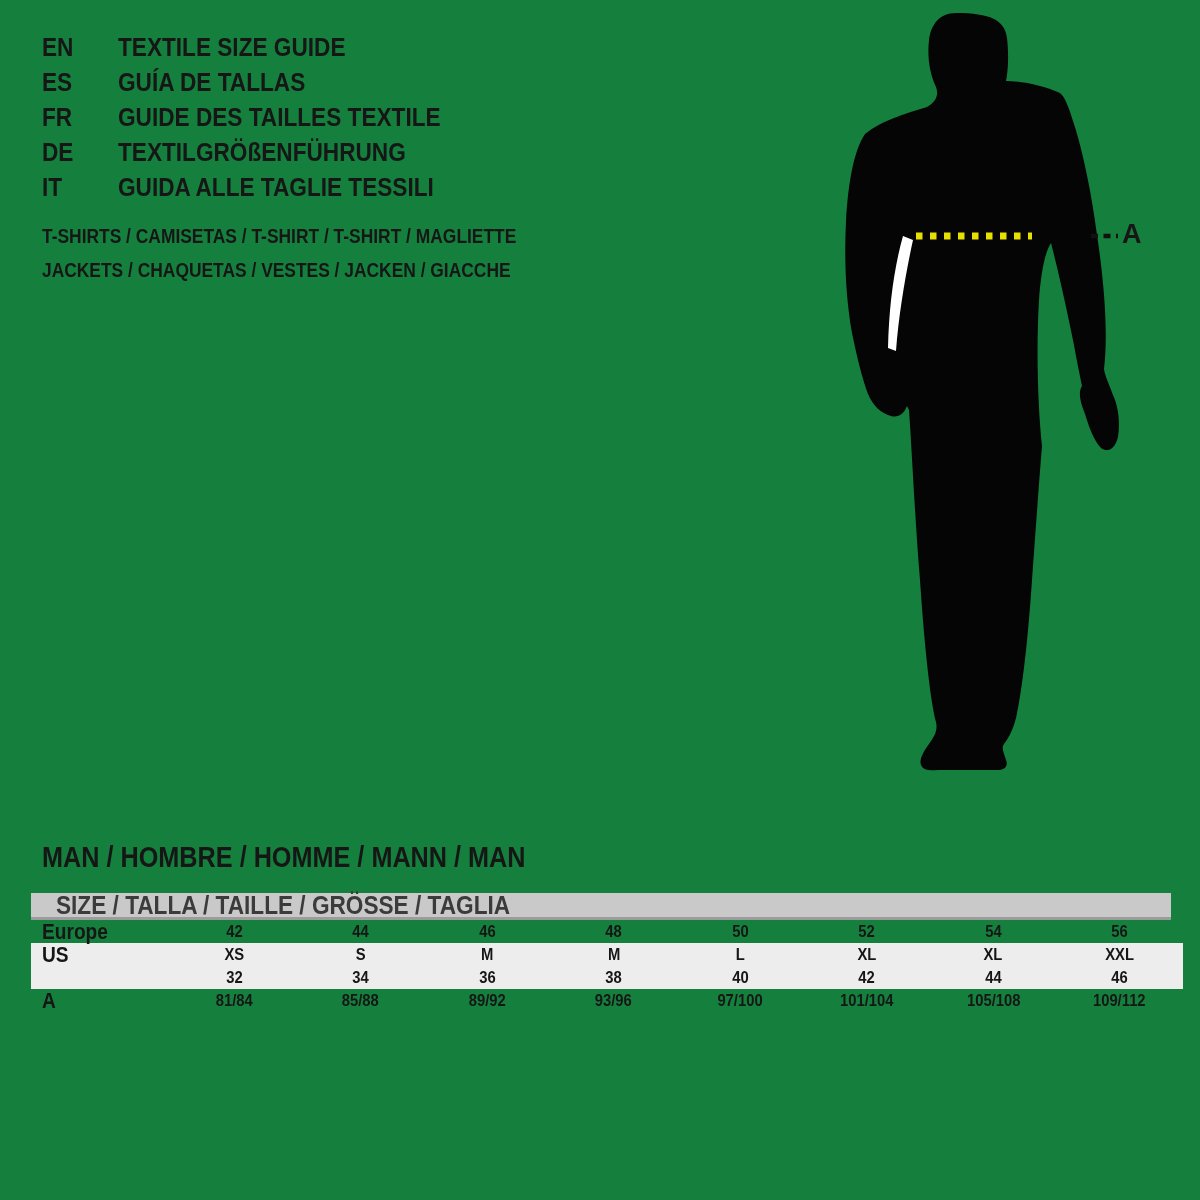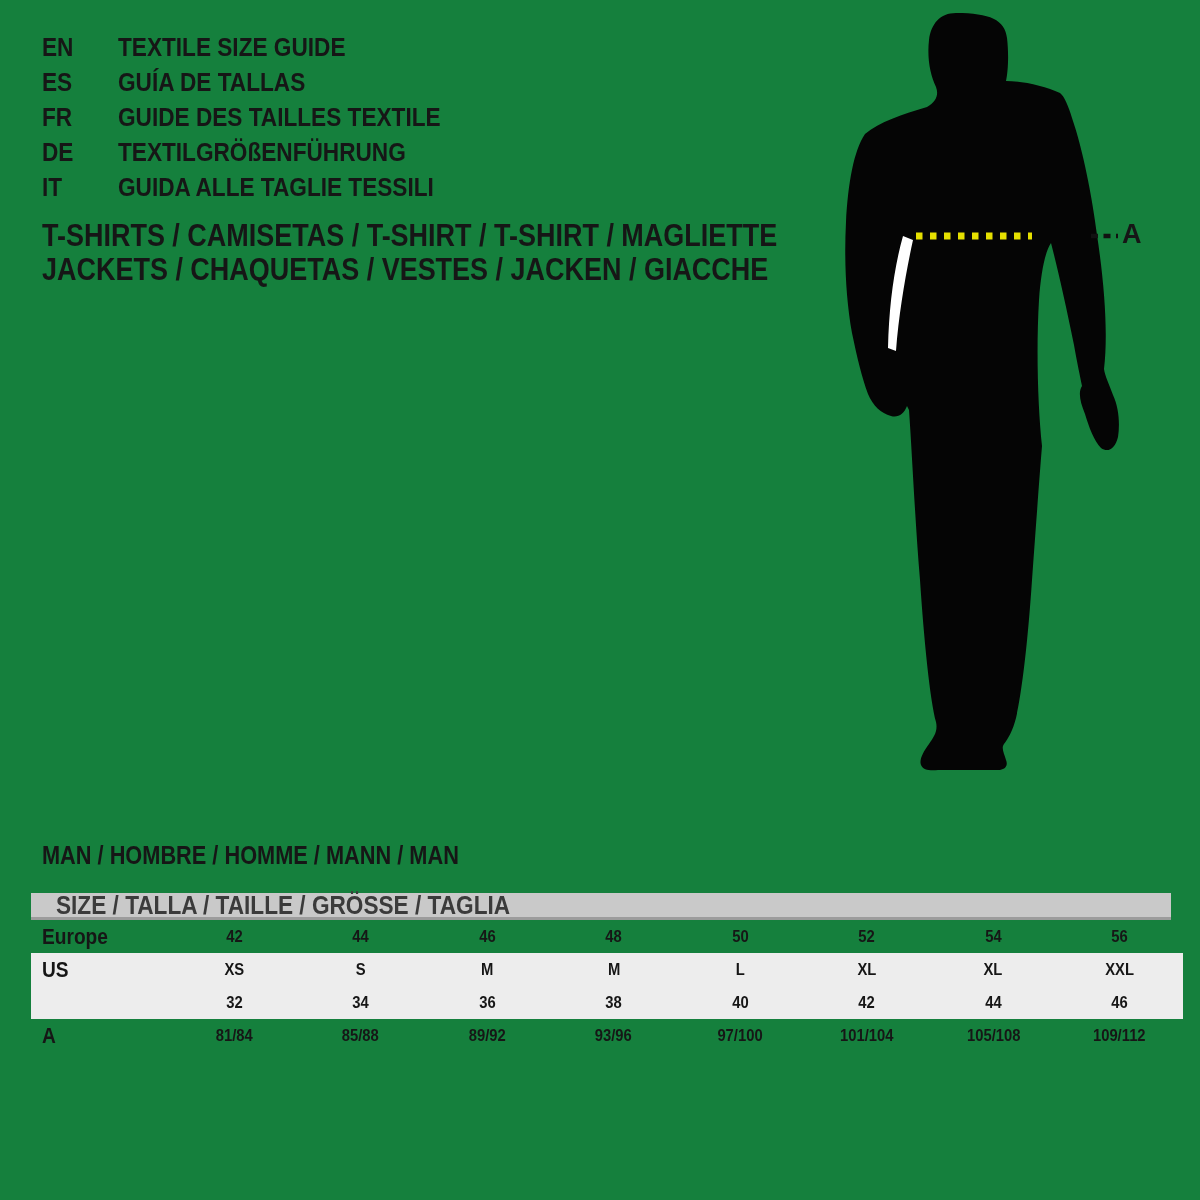--- a/index.html
+++ b/index.html
@@ -9,31 +9,31 @@
     -webkit-font-smoothing:antialiased;
   }
   
   .cond{display:inline-block;transform:scaleX(0.87);transform-origin:0 50%;white-space:nowrap;}
   .condc{display:inline-block;transform:scaleX(0.87);transform-origin:50% 50%;white-space:nowrap;}
 
   .langs{position:absolute;left:42px;top:30px;}
   .lang-row{height:35px;line-height:35px;font-size:26px;}
   .lang-row .code{display:inline-block;width:76px;}
 
-  .cats{position:absolute;left:42px;top:219px;font-size:31px;line-height:34px;}
+  .cats{position:absolute;left:42px;top:219px;font-size:20px;line-height:34px;}
 
-  .man-title{position:absolute;left:42px;top:841px;font-size:25px;text-align:right;}
+  .man-title{position:absolute;left:42px;top:841px;font-size:29px;text-align:right;}
 
   .size-table{position:absolute;left:31px;top:893px;width:1152px;}
   .thead{
     height:27px;width:1140px;box-sizing:border-box;background:#c9c9c9;
     border-bottom:3px solid #9c9c9c;display:flex;align-items:center;
     padding-left:25px;color:#3b3b3b;font-size:26px;
   }
-  .trow{display:flex;height:33px;align-items:center;}
+  .trow{display:flex;height:23px;align-items:center;}
   .trow.shaded{background:#ededed;}
   .tlabel{width:140px;padding-left:11px;box-sizing:border-box;font-size:22px;}
   .tcell{flex:1;text-align:center;font-size:17px;}
 
   .footnote{position:absolute;left:40px;top:1091px;font-size:23px;}
 
   .figure-svg{position:absolute;left:820px;top:0;width:380px;height:800px;}
   .marker-a{position:absolute;left:1122px;top:219px;font-size:27px;}
 </style>
 </head>

